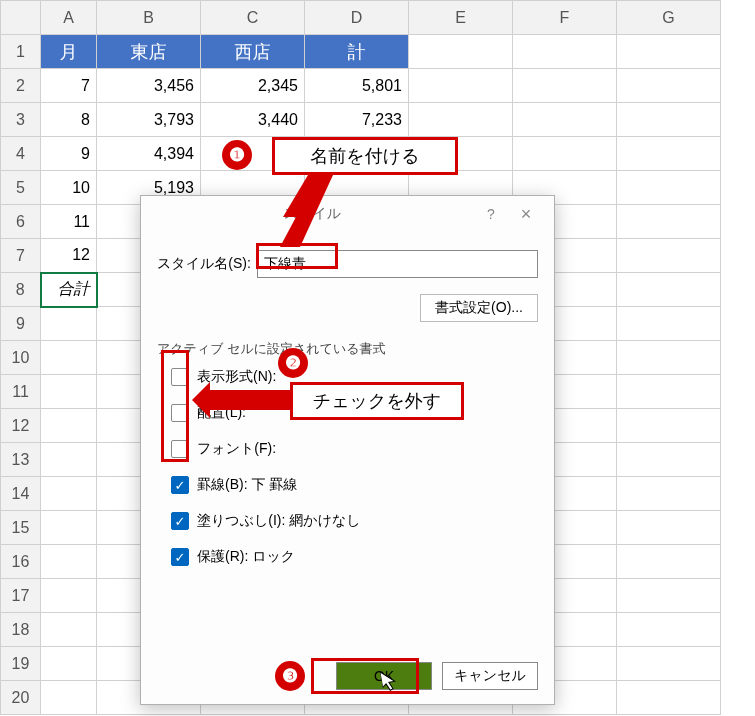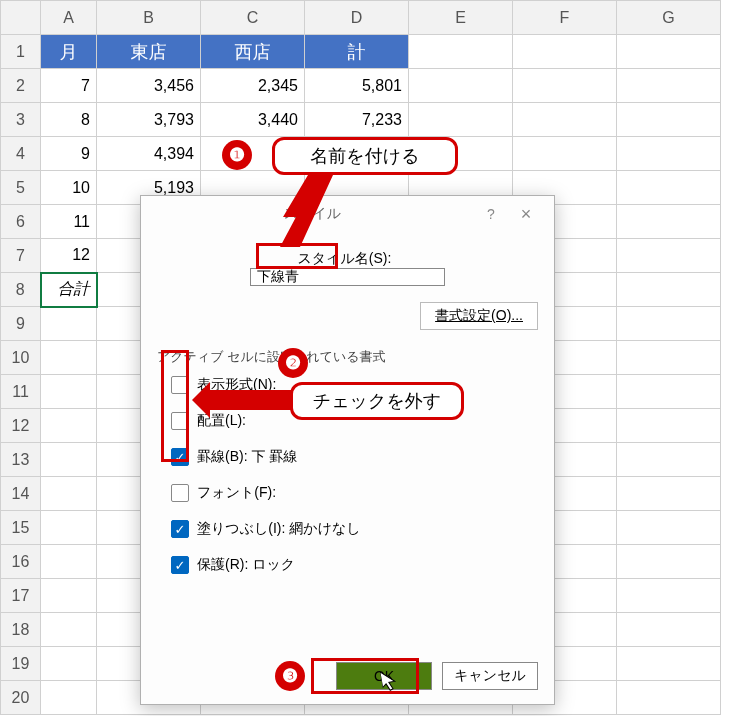--- a/index.html
+++ b/index.html
@@ -44,30 +44,30 @@
     width: 415px; height: 510px;
     background: #fdfdfd;
     border: 1px solid #b0b0b0;
     box-shadow: 0 4px 18px rgba(0,0,0,0.25);
     z-index: 10;
   }
   .dlg-title { display:flex; align-items:center; height:36px; padding:0 8px; color:#666;}
   .dlg-title .t { flex:1; font-size:14px;text-align:center;}
   .dlg-title .x { width:40px; text-align:center; color:#888; font-size:18px;}
   .dlg-body { padding: 8px 16px 0 16px; }
-  .row-name { display:flex; align-items:center; margin: 10px 0 16px 0; flex-direction: column;}
+  .row-name { display:flex; align-items:center; margin: 10px 0 16px 0;}
   .row-name label { width:100px; font-size:14px;}
   .row-name input {
     flex:1; height:28px; padding:0 6px; font-size:14px;
     border:1px solid #888;
   }
   .fmtbtn-row { text-align:right; margin-bottom:18px;}
   .fmtbtn {
     height:28px; padding:0 14px; background:#fff;
-    border:1px solid #bbb; font-size:14px; cursor:pointer;text-decoration:underline;
+    border:1px solid #bbb; font-size:14px; cursor:pointer;
   }
   .sect-label { font-size:13px; color:#444; margin:4px 0 10px 0;}
   .chk-row { display:flex; align-items:center; margin:0 0 18px 14px; font-size:14px;}
   .chk {
     width:18px; height:18px; border:1px solid #888; margin-right:8px;
     display:inline-flex; align-items:center; justify-content:center;
     border-radius:2px; background:#fff;
   }
   .chk.checked { background:#0067c0; border-color:#0067c0; color:#fff;}
   .chk.checked::after { content:"✓"; font-size:13px; line-height:1;}
@@ -77,21 +77,21 @@
   .dlg-btns button {
     width:96px; height:28px; border:1px solid #888; background:#fff;
     font-size:14px; cursor:pointer;
   }
   .dlg-btns .ok { background:#4d7c0f; border:1.5px solid #888;}
 
   .callout {
     position:absolute;
     background:#fff;
     border:3px solid #d40000;
-    border-radius:12px;
+    border-radius:0;
     font-size:18px; color:#000;
     display:flex; align-items:center; justify-content:center;
     z-index:30;
     padding: 4px 10px;
   }
   .pointer {
     position:absolute; z-index:29;
   }
   .badge {
     position:absolute; width:30px; height:30px; border-radius:50%;
@@ -354,26 +354,26 @@
 
     <div class="chk-row">
       <span class="chk"></span>
       <span>表示形式(N):</span>
     </div>
     <div class="chk-row">
       <span class="chk"></span>
       <span>配置(L):</span>
     </div>
     <div class="chk-row">
+      <span class="chk"></span>
+      <span>フォント(F):</span>
+    </div>
+    <div class="chk-row">
       <span class="chk checked"></span>
       <span>罫線(B): 下 罫線</span>
-    </div>
-    <div class="chk-row">
-      <span class="chk"></span>
-      <span>フォント(F):</span>
     </div>
     <div class="chk-row">
       <span class="chk checked"></span>
       <span>塗りつぶし(I): 網かけなし</span>
     </div>
     <div class="chk-row">
       <span class="chk checked"></span>
       <span>保護(R): ロック</span>
     </div>
   </div>

